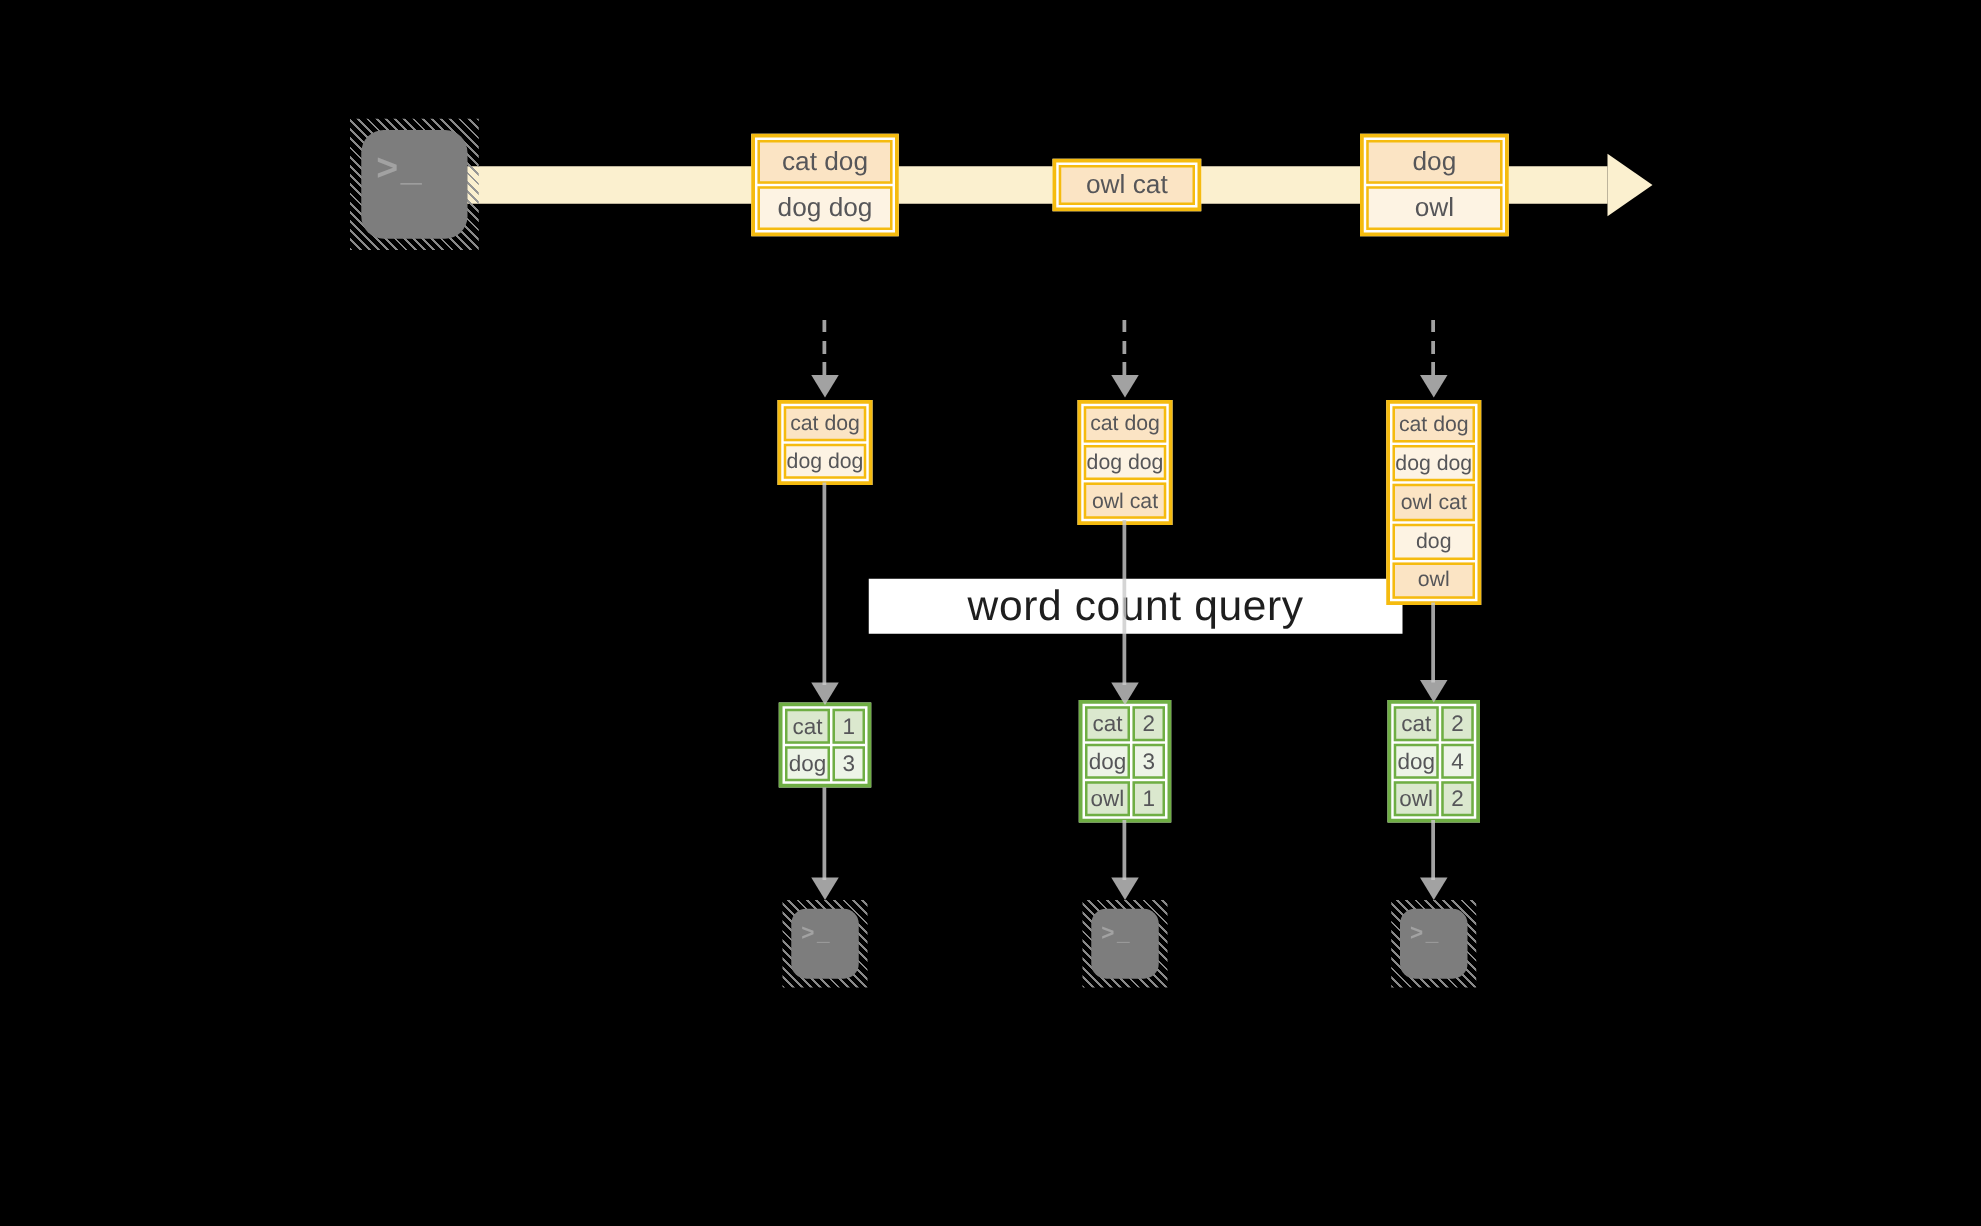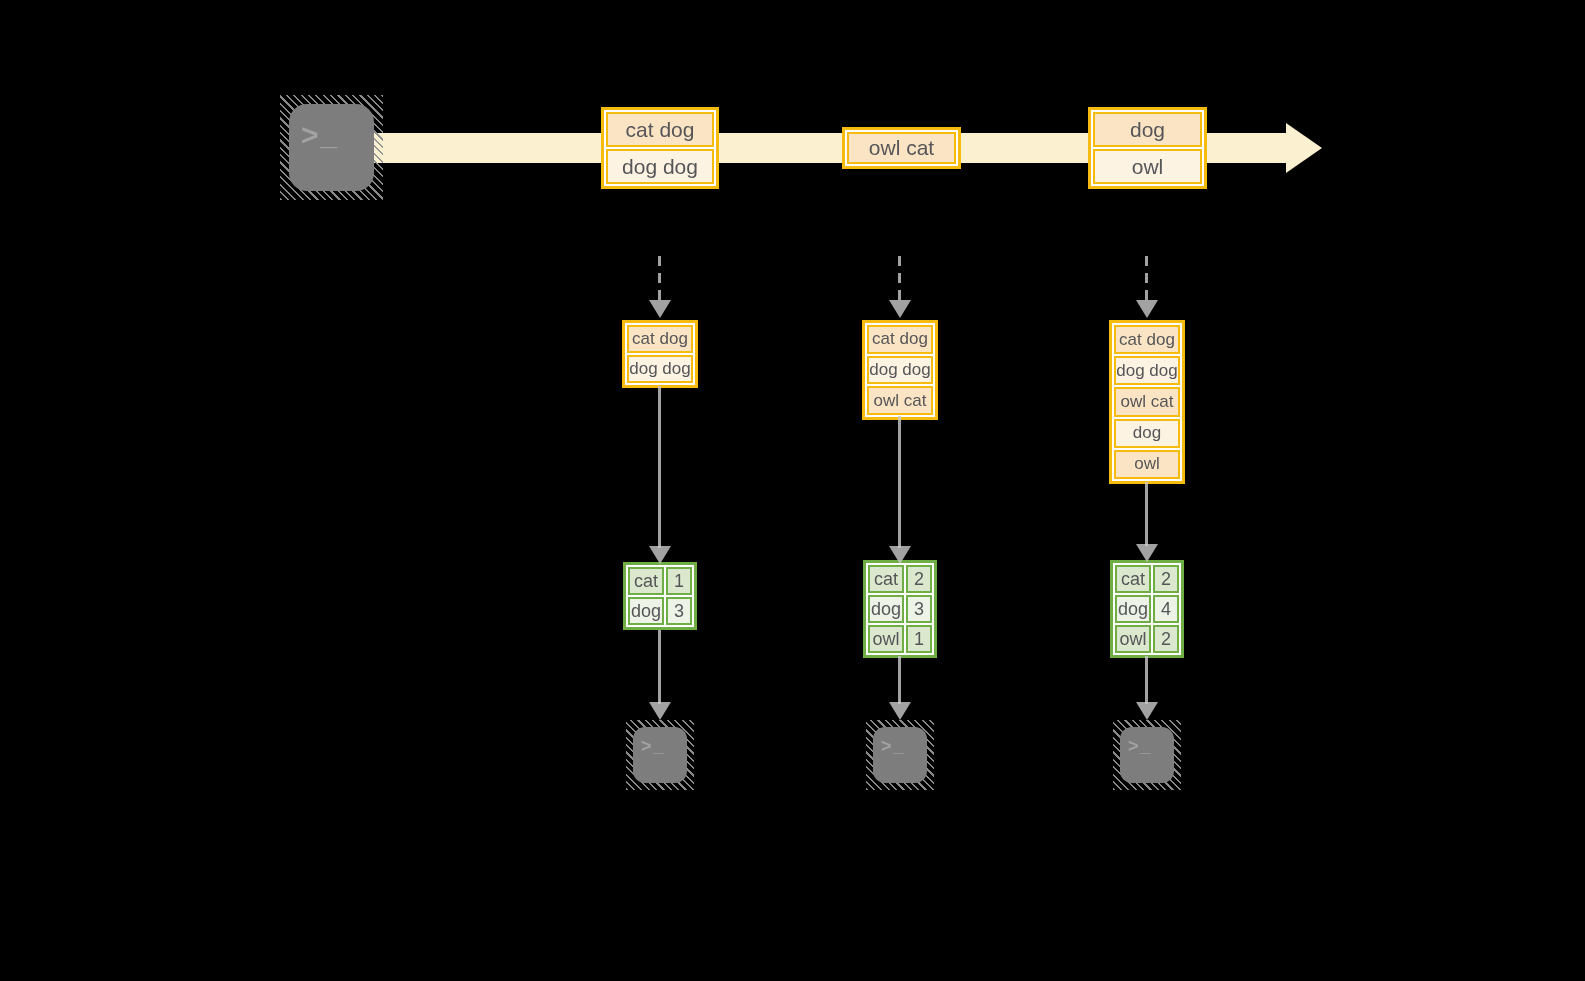--- a/index.html
+++ b/index.html
@@ -96,20 +96,21 @@
     <div class="cell">owl</div>
   </div>
 
   <div class="dline" style="left:658px;top:256px;height:46px;"></div>
   <div class="ahead" style="left:649px;top:300px;"></div>
   <div class="dline" style="left:898px;top:256px;height:46px;"></div>
   <div class="ahead" style="left:889px;top:300px;"></div>
   <div class="dline" style="left:1145px;top:256px;height:46px;"></div>
   <div class="ahead" style="left:1136px;top:300px;"></div>
 
+  <div class="query-label">word count query</div>
 
   <div class="msg-box stack" style="left:622px;top:320px;width:76px;height:68px;">
     <div class="cell">cat dog</div>
     <div class="cell">dog dog</div>
   </div>
   <div class="msg-box stack" style="left:862px;top:320px;width:76px;height:100px;">
     <div class="cell">cat dog</div>
     <div class="cell">dog dog</div>
     <div class="cell">owl cat</div>
   </div>

